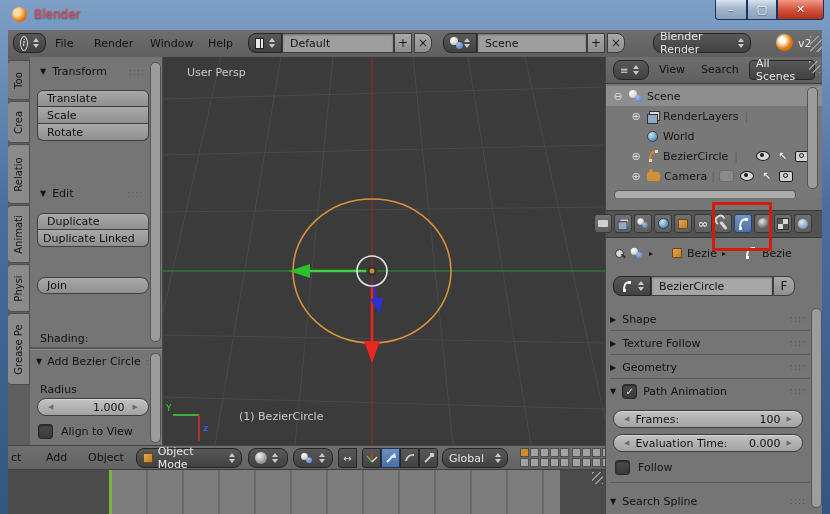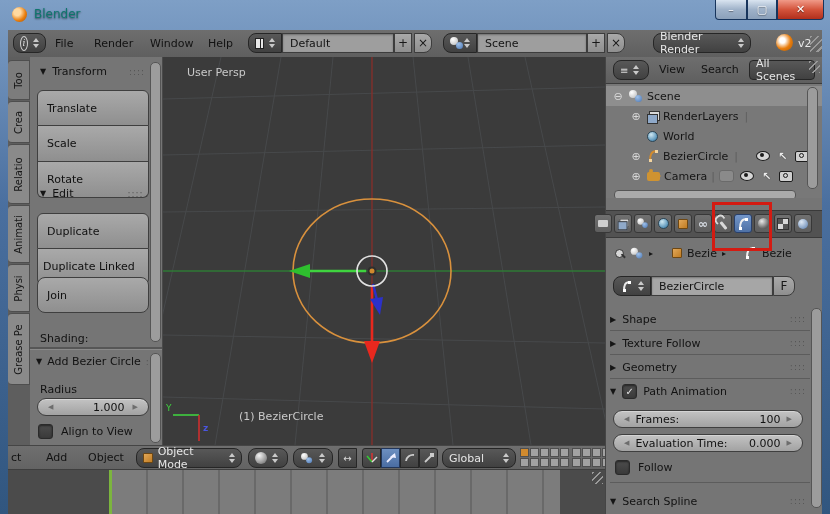--- a/index.html
+++ b/index.html
@@ -4,31 +4,31 @@
 <style>
   html,body{margin:0;padding:0}
   body{width:830px;height:514px;position:relative;overflow:hidden;
        font-family:"DejaVu Sans","Liberation Sans",sans-serif;font-size:11px;
        background:linear-gradient(180deg,#7e9fc6 0%,#4a6f9f 40%,#31567f 100%);}
   .abs{position:absolute}
   
   .titlebar{left:0;top:0;width:830px;height:30px;}
   .win-logo{left:12px;top:7px;width:15px;height:15px;border-radius:50%;
     background:radial-gradient(circle at 35% 35%,#ffd9a0 0 25%,#e87d0d 60%,#9c4f05);}
-  .win-title{left:34px;top:7px;color:#0f766e;font-size:12px;text-shadow:0 1px 2px rgba(0,0,0,.6)}
+  .win-title{left:34px;top:7px;color:#ef4444;font-size:12px;text-shadow:0 1px 2px rgba(0,0,0,.6)}
   .winbtns{right:6px;top:0;display:flex}
   .wbtn{height:19px;border:1px solid #17345c;border-top:none;display:flex;align-items:center;justify-content:center;
         color:#fff;font-size:11px;background:linear-gradient(#d9e4f0,#9fb2c9 50%,#8ba0ba);text-shadow:0 1px 1px rgba(0,0,0,.5)}
   .wbtn.min{width:30px;border-radius:0 0 0 4px}
   .wbtn.max{width:28px}
   .wbtn.close{width:45px;border-radius:0 0 4px 0;background:linear-gradient(#f09a88,#d4543c 50%,#b12f1c)}
   .content{left:8px;top:30px;width:814px;height:484px;background:#747474;overflow:hidden}
   
   .btn{background:linear-gradient(#a9a9a9,#8f8f8f);border:1px solid #3f3f3f;border-radius:8px;
-       color:#101010;display:flex;align-items:center;padding:0 9px;height:36px;box-sizing:border-box}
+       color:#101010;display:flex;align-items:center;padding:0 9px;height:17px;box-sizing:border-box}
   .grp .btn{border-radius:0;border-top-width:0}
   .grp .btn:first-child{border-radius:6px 6px 0 0;border-top-width:1px}
   .grp .btn:last-child{border-radius:0 0 6px 6px}
   .dmenu{background:linear-gradient(#585858,#414141);border:1px solid #262626;border-radius:8px;
        color:#e6e6e6;display:flex;align-items:center;gap:5px;padding:0 6px;height:20px;box-sizing:border-box}
   .tfield{background:#9e9e9e;border:1px solid #3d3d3d;color:#131313;display:flex;align-items:center;
        padding:0 7px;height:20px;box-sizing:border-box;box-shadow:inset 0 1px 2px rgba(0,0,0,.3)}
   .sqbtn{background:linear-gradient(#a9a9a9,#8f8f8f);border:1px solid #3d3d3d;color:#181818;width:18px;height:20px;
        display:flex;align-items:center;justify-content:center;box-sizing:border-box;font-size:12px}
   .numf{background:linear-gradient(#c3c3c3,#a2a2a2);border:1px solid #3f3f3f;border-radius:9px;color:#111;
@@ -337,21 +337,21 @@
             <path d="M2,9 A7,7 0 0 1 10,3" fill="none" stroke="#ccc" stroke-width="1.8"></path>
           </svg>
       </div>
       <div class="mbtn" style="border-radius:0 3px 3px 0">
         <svg width="12" height="12">
             <line x1="2" y1="10" x2="9" y2="3" stroke="#ccc" stroke-width="1.8"></line>
             <rect x="7" y="1" width="4" height="4" fill="#ccc"></rect>
           </svg>
       </div>
     </div>
-    <div class="abs dmenu" style="left:434px;top:2px;width:74px">
+    <div class="abs dmenu" style="left:434px;top:2px;width:66px">
       <span>Global</span>
       <span class="ud" style="margin-left:auto">
           <i class="u"></i>
           <i class="d"></i>
         </span>
     </div>
     <div class="abs laygrid" style="left:512px;top:2px">
       <b class="on"></b>
         <b></b>
         <b></b>

